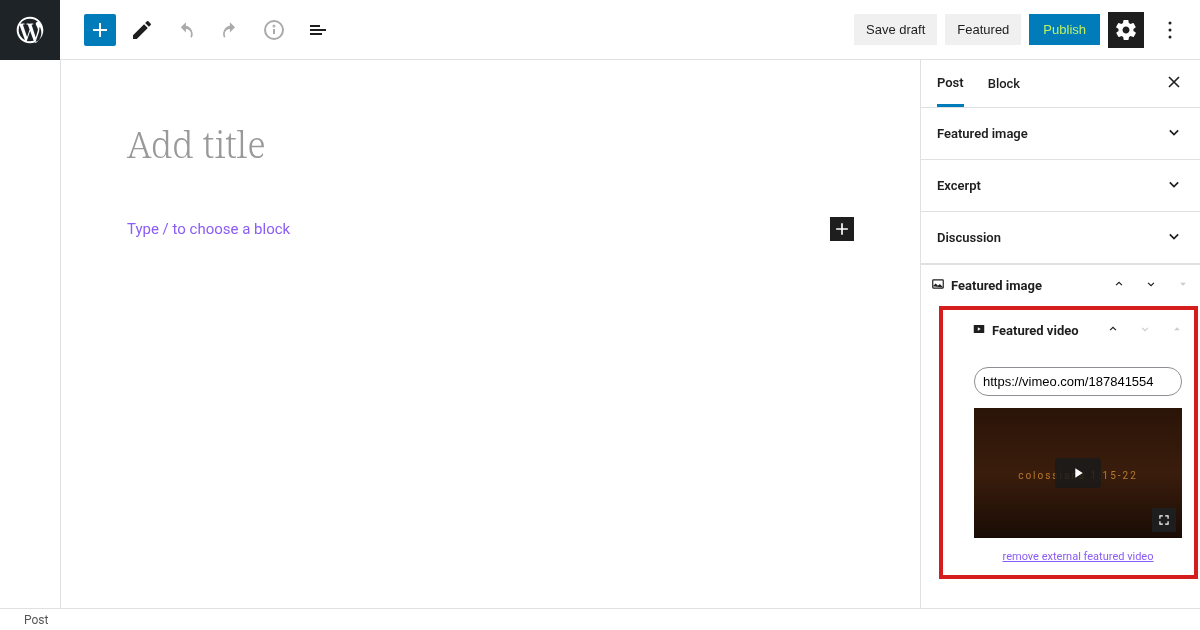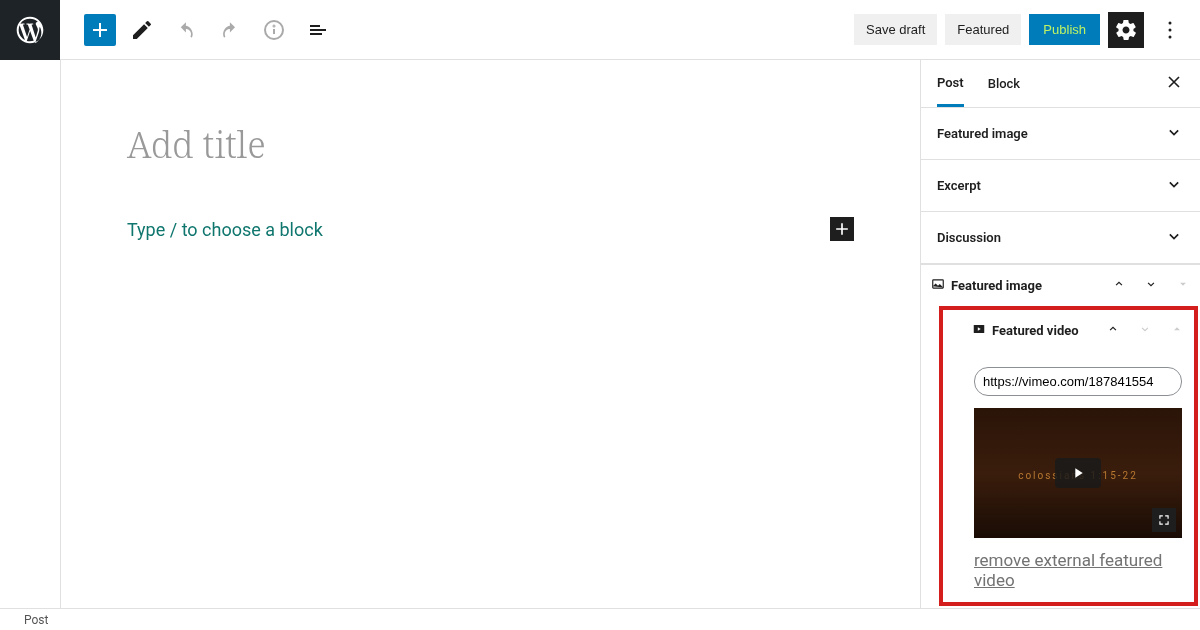--- a/index.html
+++ b/index.html
@@ -22,21 +22,21 @@
 .btn-settings { width: 36px; height: 36px; background: #1e1e1e; display: flex; align-items: center; justify-content: center; cursor: pointer; }
 .btn-settings svg { width: 24px; height: 24px; fill: #fff; }
 .btn-more { width: 36px; height: 36px; display: flex; align-items: center; justify-content: center; cursor: pointer; }
 .btn-more svg { width: 24px; height: 24px; fill: #1e1e1e; }
 
 .main { display: flex; height: 548px; }
 .editor { flex: 1; padding: 60px 66px 0 66px; position: relative; border-left: 1px solid #e0e0e0; margin-left: 60px; }
 .left-gutter { position: absolute; left: 0; top: 60px; width: 60px; height: 548px; }
 .title-placeholder { font-size: 36px; font-weight: 300; color: #999; font-family: "Noto Serif", Georgia, serif; margin-bottom: 48px; }
 .block-row { display: flex; align-items: center; justify-content: space-between; }
-.block-placeholder { color: #0f766e; font-size: 18px; }
+.block-placeholder { color: #8b5cf6; font-size: 15px; }
 .btn-add-block { width: 24px; height: 24px; background: #1e1e1e; display: flex; align-items: center; justify-content: center; cursor: pointer; }
 .btn-add-block svg { width: 20px; height: 20px; fill: #fff; }
 
 .sidebar { width: 280px; border-left: 1px solid #e0e0e0; display: flex; flex-direction: column; overflow: hidden; }
 .tabs { display: flex; align-items: center; height: 48px; border-bottom: 1px solid #e0e0e0; padding: 0 16px; }
 .tab { padding: 14px 0; margin-right: 24px; font-size: 13px; font-weight: 500; cursor: pointer; }
 .tab.active { border-bottom: 3px solid #007cba; font-weight: 600; }
 .tab-close { margin-left: auto; cursor: pointer; }
 .tab-close svg { width: 20px; height: 20px; }
 
@@ -54,21 +54,21 @@
 .highlight-box { border: 4px solid #d41e1e; margin: 0 2px 2px 18px; padding-left: 19px; }
 .video-body { padding: 16px 12px 12px 12px; }
 .video-url { width: 100%; padding: 6px 8px; border: 1px solid #8c8f94; border-radius: 14px; font-size: 13px; margin-bottom: 12px; }
 .video-thumb { width: 100%; height: 130px; background: linear-gradient(180deg, #2a1408 0%, #3a1d0c 50%, #1a0c05 100%); position: relative; display: flex; flex-direction: column; align-items: center; justify-content: center; margin-bottom: 12px; }
 .video-title { font-family: Georgia, serif; color: #d89040; font-size: 38px; letter-spacing: 2px; text-shadow: 0 0 12px rgba(216,144,64,0.6); }
 .video-sub { color: #b87830; font-size: 10px; letter-spacing: 2px; margin-top: 4px; }
 .play-btn { position: absolute; width: 46px; height: 30px; background: rgba(26,26,26,0.85); border-radius: 4px; display: flex; align-items: center; justify-content: center; top: 50%; left: 50%; transform: translate(-50%, -50%); }
 .play-btn svg { width: 16px; height: 16px; fill: #fff; }
 .fullscreen-btn { position: absolute; right: 6px; bottom: 6px; width: 24px; height: 24px; background: #1e1e1e; display: flex; align-items: center; justify-content: center; }
 .fullscreen-btn svg { width: 14px; height: 14px; fill: #fff; }
-.remove-link { display: block; color: #737373; text-decoration: underline; font-size: 17px; cursor: pointer; }
+.remove-link { display: block; text-align: center; color: #8b5cf6; text-decoration: underline; font-size: 11px; cursor: pointer; }
 
 .footer { position: absolute; bottom: 0; left: 0; right: 0; height: 22px; border-top: 1px solid #e0e0e0; display: flex; align-items: center; padding: 0 24px; font-size: 12px; color: #555; background: #fff; }
 </style>
 </head>
 <body>
 
 <div class="topbar">
   <div class="wp-logo">
     <svg viewBox="0 0 24 24">
         <path d="M12 2C6.5 2 2 6.5 2 12s4.5 10 10 10 10-4.5 10-10S17.5 2 12 2zM3.5 12c0-1.2.3-2.4.7-3.5l4 11C5.5 18 3.5 15.3 3.5 12zm8.5 8.5c-.8 0-1.6-.1-2.4-.3l2.5-7.4 2.6 7.1c0 .1 0 .1.1.2-.9.2-1.8.4-2.8.4zm1.2-12.5c.5 0 1-.1 1-.1.5-.1.4-.7-.1-.7 0 0-1.4.1-2.3.1-.8 0-2.2-.1-2.2-.1-.5 0-.5.7-.1.7 0 0 .4.1.9.1l1.3 3.6-1.9 5.6-3.1-9.2c.5 0 1-.1 1-.1.5-.1.4-.7-.1-.7 0 0-1.4.1-2.3.1h-.5C6.2 4.7 8.9 3.5 12 3.5c2.3 0 4.4.9 5.9 2.3h-.1c-.9 0-1.5.8-1.5 1.6 0 .7.4 1.3.9 2.1.3.6.7 1.3.7 2.4 0 .7-.3 1.6-.7 2.8l-.9 2.9-3.1-9.6zm6.1 1.6c.7 1.3 1.2 2.9 1.2 4.4 0 3.4-1.9 6.4-4.7 7.9l2.6-7.5c.5-1.2.6-2.2.6-3.1.1-.5.1-1.1.3-1.7z"></path>

